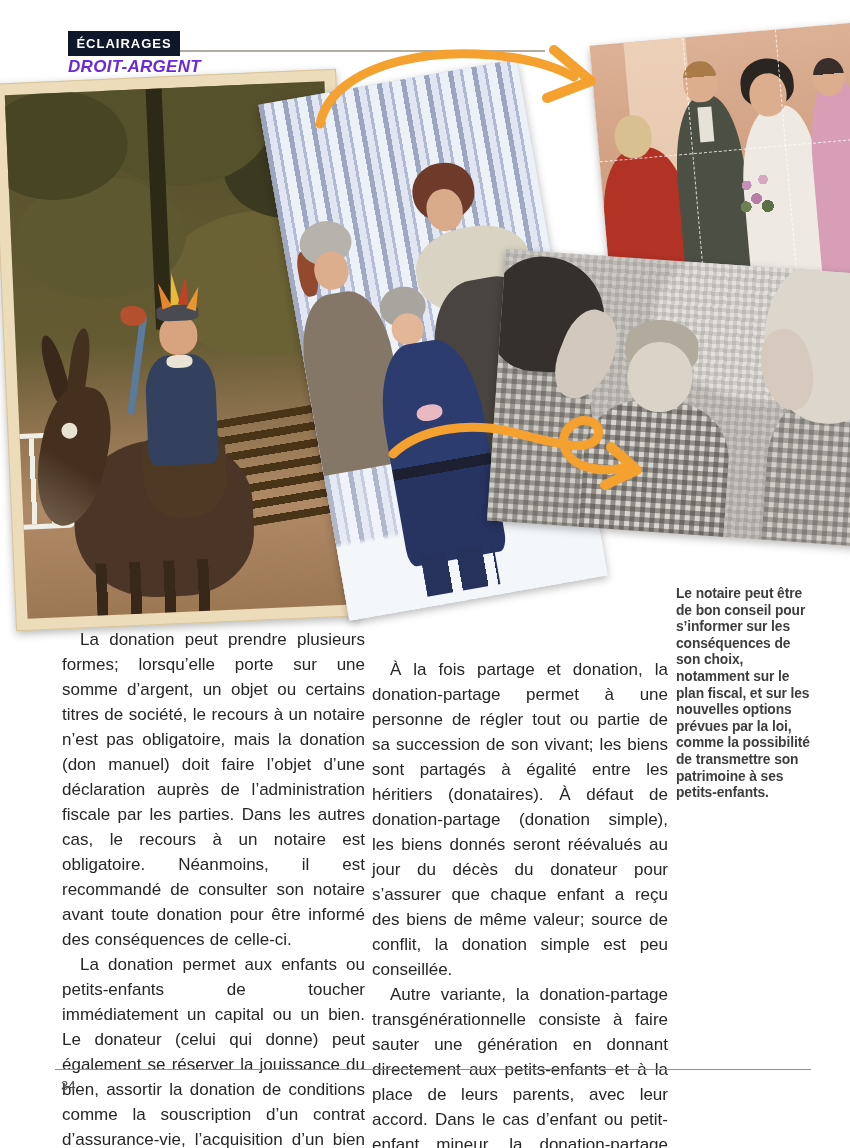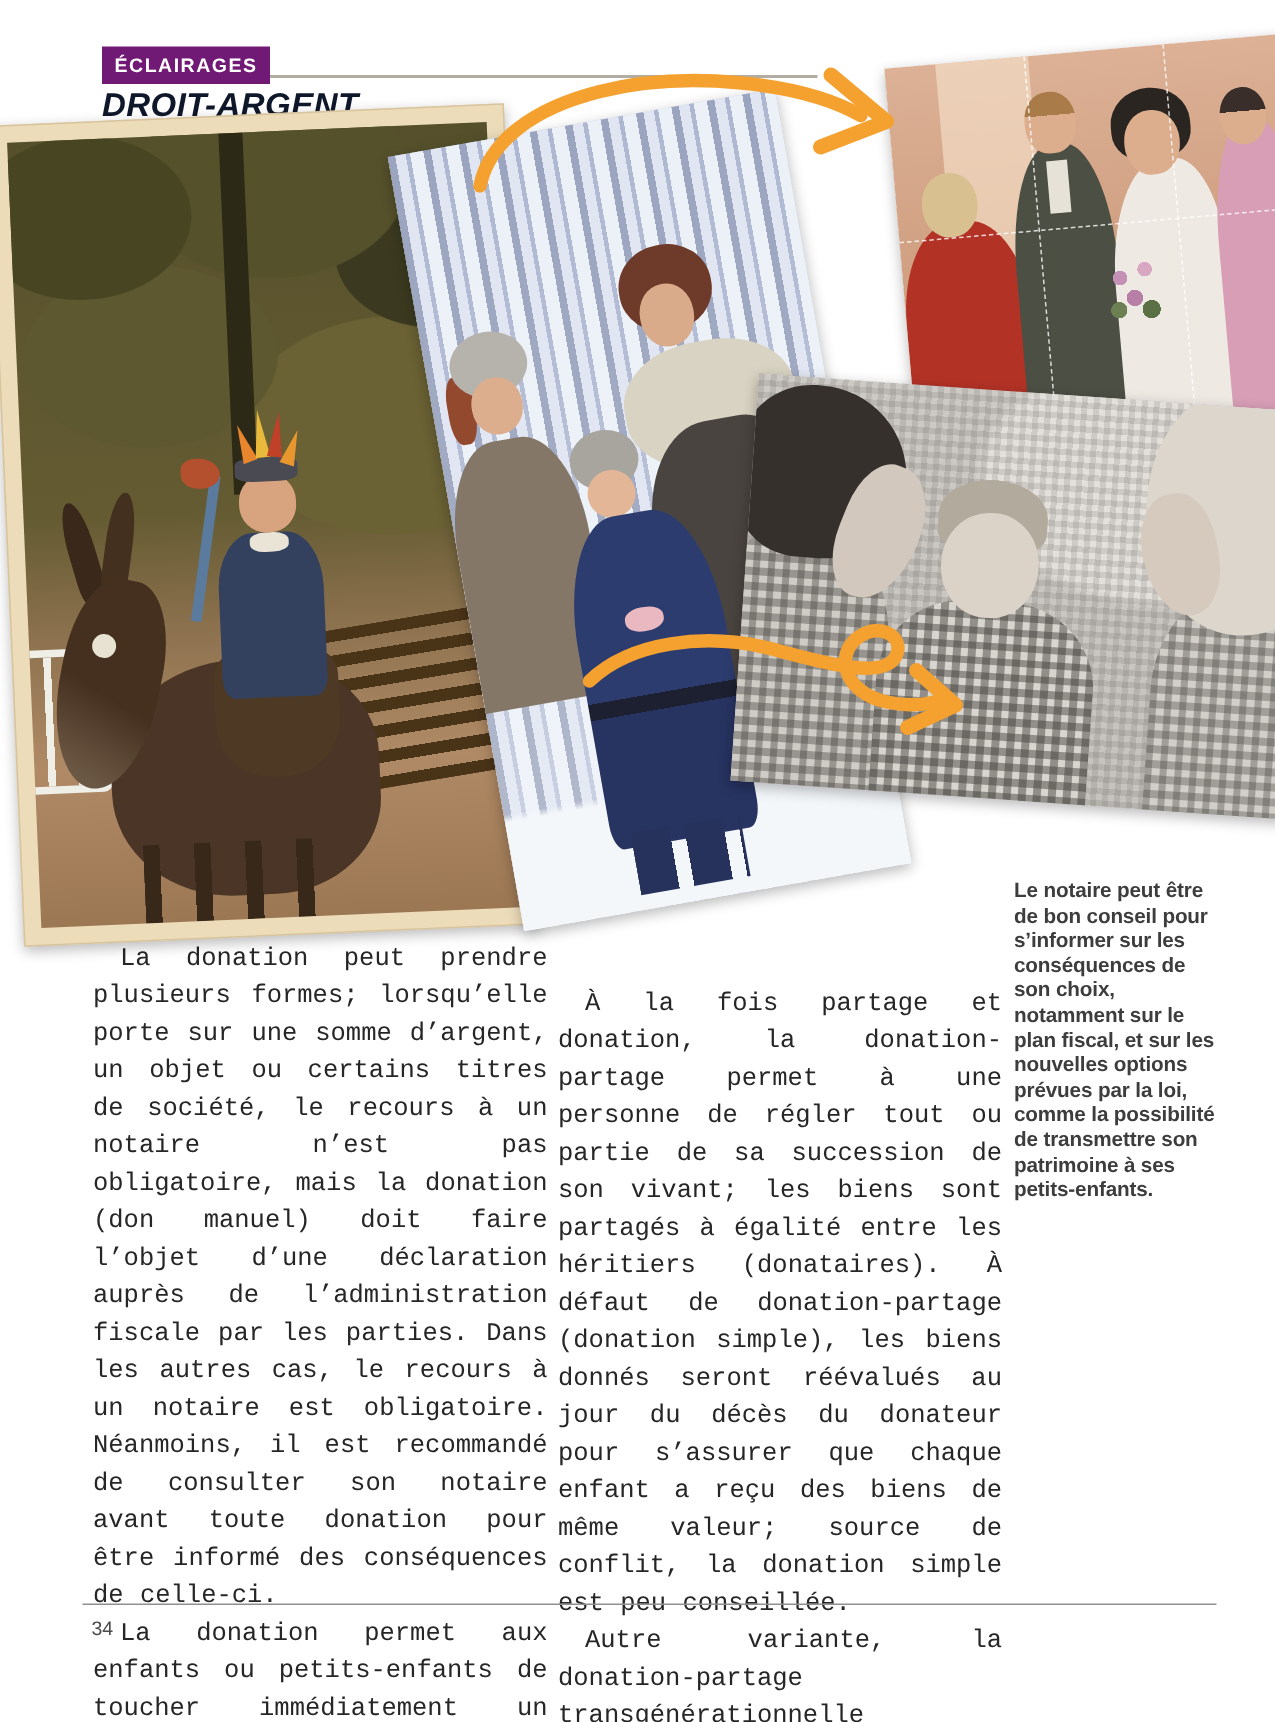--- a/index.html
+++ b/index.html
@@ -6,27 +6,27 @@
   html,body { background:#e9e9e9; }
   .page {
     position:relative; width:850px; height:1148px; margin:0 auto;
     background:#ffffff; overflow:hidden;
     font-family:"Liberation Sans", sans-serif;
   }
 
   
   .kicker-box {
     position:absolute; left:68px; top:31px; width:112px; height:25px;
-    background:#701a75; color:#fff; display:flex; align-items:center; justify-content:center;
+    background:#0f172a; color:#fff; display:flex; align-items:center; justify-content:center;
     font-size:13px; font-weight:700; letter-spacing:1px;
   }
   .header-rule { position:absolute; left:180px; top:50px; width:365px; height:2px; background:#b3aca3; }
   .section-title {
-    position:absolute; left:68px; top:57px; font-size:22px; font-weight:700;
-    font-style:italic; color:#0f172a; letter-spacing:.3px;
+    position:absolute; left:68px; top:57px; font-size:17px; font-weight:700;
+    font-style:italic; color:#6d28d9; letter-spacing:.3px;
   }
 
   
   .photo { position:absolute; box-shadow:0 3px 9px rgba(0,0,0,.28); }
   .photo, .photo * { pointer-events:none; }
 
   
   .photo-donkey {
     left:4px; top:76px; width:344px; height:548px; transform:rotate(-2.5deg);
     background:#ecdcba; border:1px solid #d8c49c; padding:11px; z-index:10;
@@ -159,21 +159,21 @@
     background:repeating-linear-gradient(0deg, rgba(70,68,64,.35) 0 5px, transparent 5px 10px),
                repeating-linear-gradient(90deg, rgba(70,68,64,.35) 0 5px, transparent 5px 10px), #d2cec8;
     border-radius:40% 30% 0 0; }
 
   
   .arrows { position:absolute; left:0; top:0; width:850px; height:1148px; z-index:40; pointer-events:none; }
 
   
   .col-heading { font-size:16px; font-weight:400; color:#1d1d1d; letter-spacing:.4px; margin-bottom:7px; }
   .body-copy p {
-    font-family:Liberation Mono, monospace; font-size:17px; line-height:25px; color:#262626;
+    font-family:Liberation Sans, sans-serif; font-size:17px; line-height:25px; color:#262626;
     text-align:justify; text-indent:18px; word-spacing:.04em;
   }
   .col-left  { position:absolute; left:62px;  top:602px; width:303px; }
   .col-mid   { position:absolute; left:372px; top:657px; width:296px; }
   .sidebar-note {
     position:absolute; left:676px; top:586px; width:138px;
     font-size:13.8px; line-height:16.6px; font-weight:700; color:#3d3d3d; letter-spacing:-.1px;
   }
 
   

